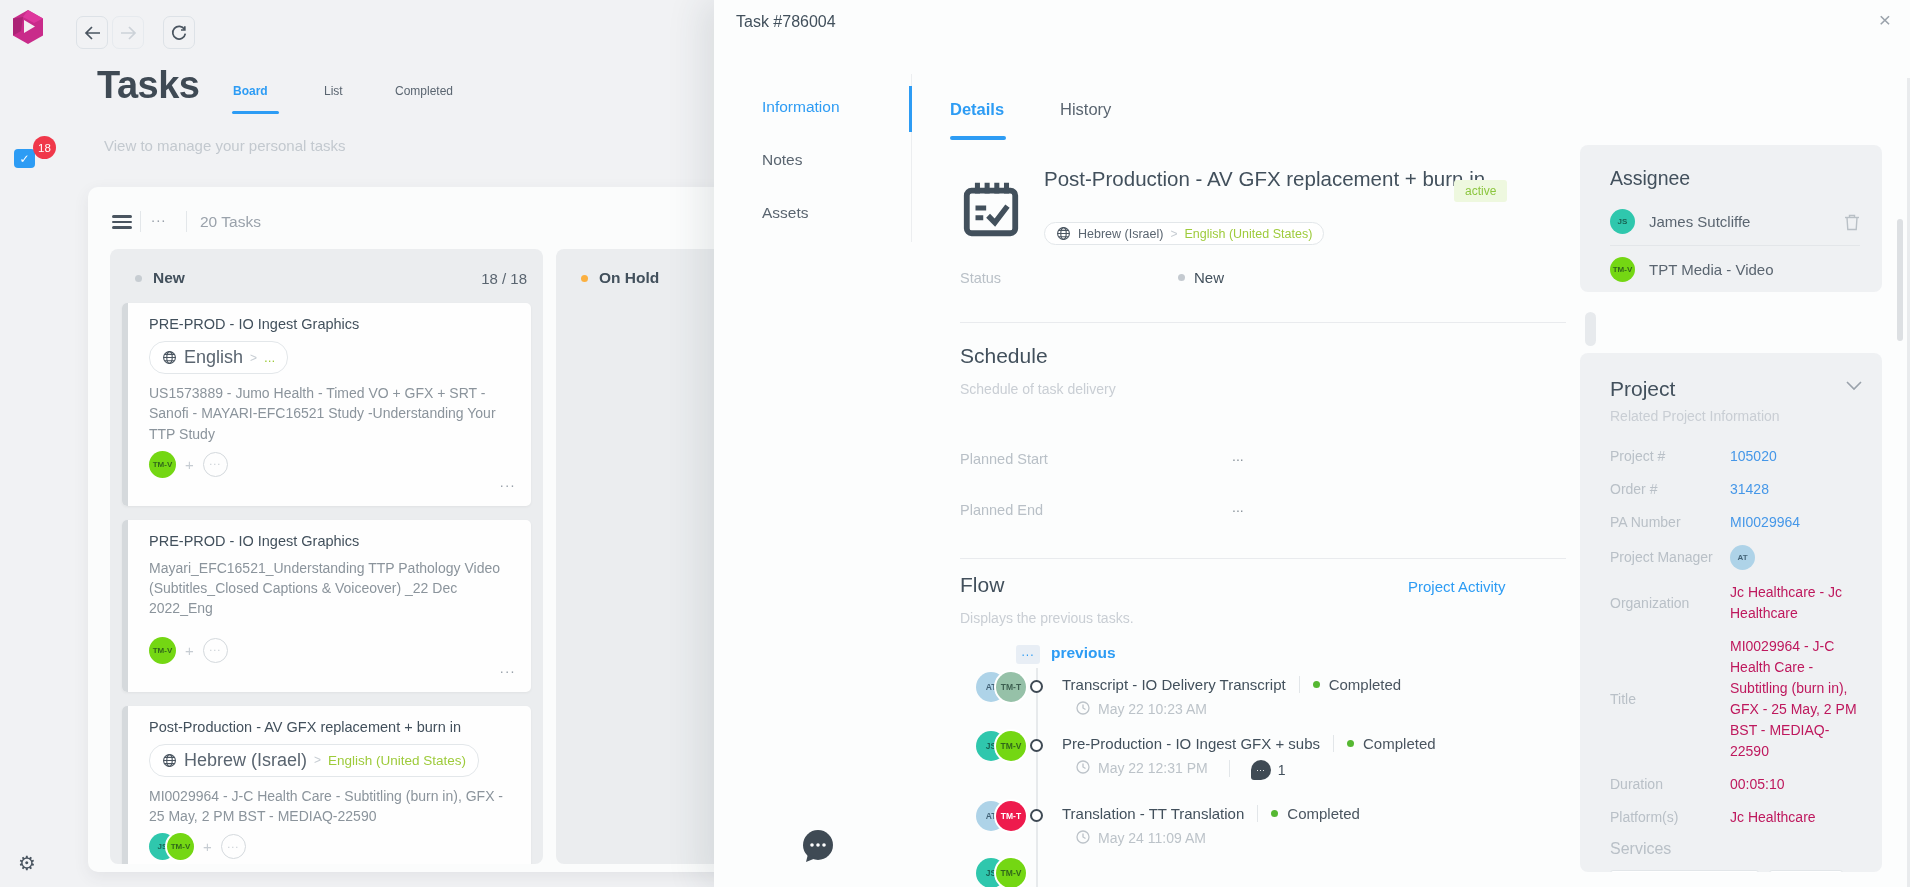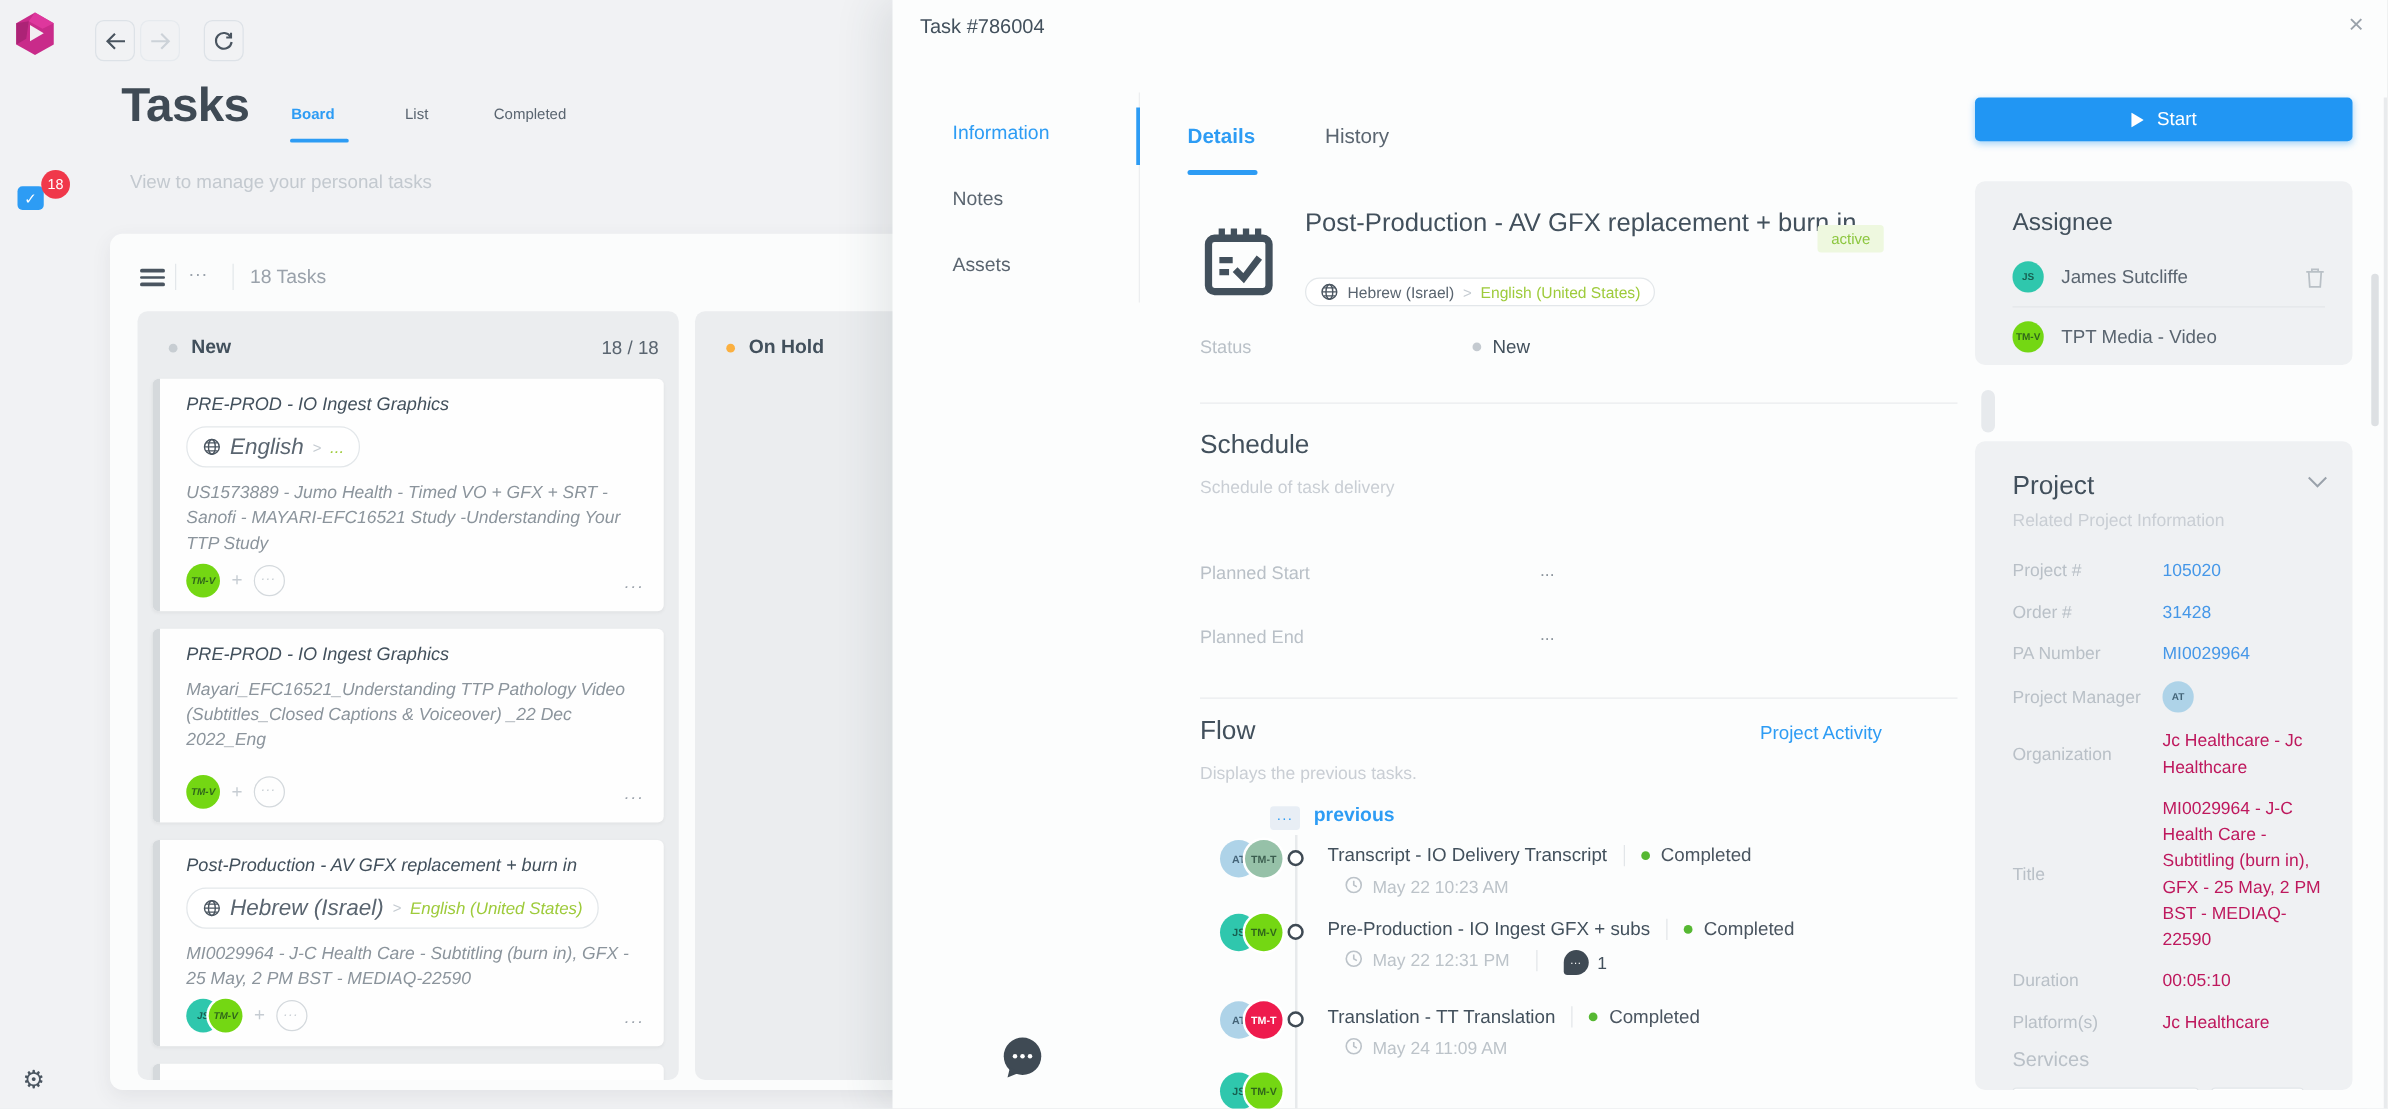--- a/index.html
+++ b/index.html
@@ -41,21 +41,21 @@
   .cols{ position:absolute; left:22px; top:62px; bottom:8px; display:flex; gap:13px; }
   .col{ background:#ebedef; border-radius:8px; position:relative; overflow:hidden; }
   .col-new{ width:433px; }
   .col-hold{ width:545px; }
   .col-head{ display:flex; align-items:center; padding:20px 16px 14px 25px; }
   .col-dot{ width:7px; height:7px; border-radius:50%; }
   .col-name{ margin-left:11px; font-size:15.5px; font-weight:700; color:#42505c; }
   .col-count{ margin-left:auto; font-size:15px; color:#5a6570; }
   .cards{ padding:2px 12px 0; }
   .card{ position:relative; background:#fefefe; border-radius:5px; margin-bottom:14px;
-    padding:13px 14px 11px 27px; box-shadow:0 1px 3px rgba(0,0,0,.05);font-style:italic; }
+    padding:13px 14px 28px 27px; box-shadow:0 1px 3px rgba(0,0,0,.05); }
   .card::before{ content:""; position:absolute; left:0; top:0; bottom:0; width:6px; background:#d5d9dc; border-radius:5px 0 0 5px; }
   .card-cut{ height:92px; margin-bottom:0; }
   .card-title{ font-size:14.5px; color:#42505c; }
   .tag{ display:inline-flex; align-items:center; gap:7px; border:1px solid #e3e7ea; border-radius:16px;
     padding:5px 12px; margin-top:9px; background:#fff; }
   .tag-src{ font-size:18px; color:#5a6570; }
   .tag-arrow{ color:#c6ccd2; font-size:12px; }
   .tag-tgt{ font-size:13.5px; color:#9ecb3b; }
   .card-desc{ margin-top:9px; font-size:14px; line-height:1.45; color:#8b949c; }
   .card-foot{ margin-top:7px; display:flex; align-items:center; gap:9px; }
@@ -203,21 +203,21 @@
 
   <div class="bpanel">
     <div class="bp-burger">
         <i></i>
         <i></i>
         <i></i>
       </div>
     <div class="bp-sep" style="left:52px"></div>
     <div class="bp-more">...</div>
     <div class="bp-sep" style="left:98px"></div>
-    <div class="bp-count">18 Tasks</div>
+    <div class="bp-count">20 Tasks</div>
 
     <div class="cols">
 
       <div class="col col-new">
         <div class="col-head">
           <span class="col-dot" style="background:#c7cdd2"></span>
           <span class="col-name">New</span>
           <span class="col-count">18 / 18</span>
         </div>
         <div class="cards">
@@ -432,26 +432,20 @@
       </div>
     </div>
 
     <div class="fi" style="top:858px">
       <span class="fi-avatars">
         <span class="avatar av-fl av-js">JS</span>
         <span class="avatar av-fl av-tmv">TM-V</span>
       </span>
     </div>
 
-    <div class="start-btn">
-      <svg width="10" height="12" viewBox="0 0 10 12">
-          <polygon points="0,0 10,6 0,12" fill="#fff"></polygon>
-        </svg>
-      <span>Start</span>
-    </div>
 
     <div class="as-card assignee-card">
       <div class="as-h">Assignee</div>
       <div class="as-rows">
         <div class="as-row">
           <span class="avatar av-sm av-js">JS</span>
           <span class="as-name">James Sutcliffe</span>
           <svg class="as-trash" width="16" height="18" viewBox="0 0 16 18">
               <g stroke="#b9c0c6" stroke-width="1.4" fill="none">
                 <path d="M1 4.5 H15"></path>

